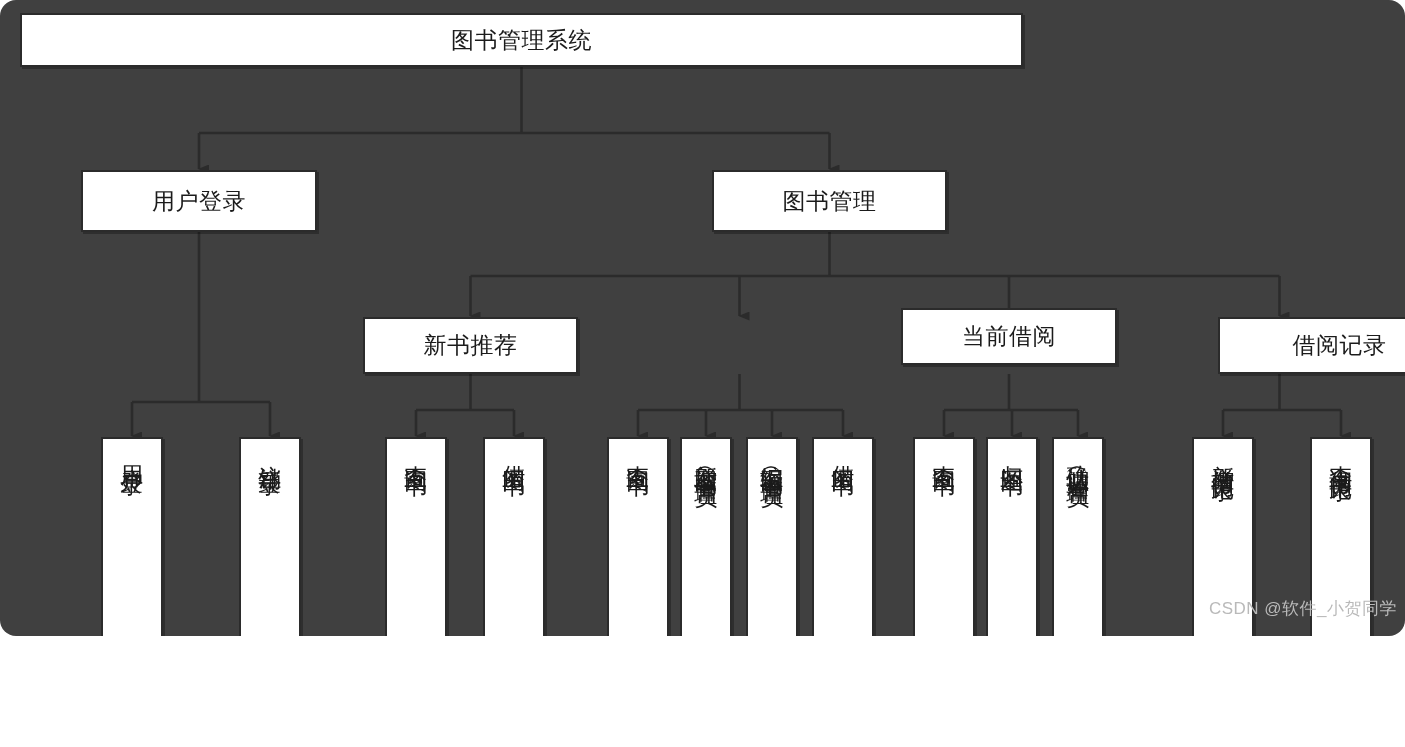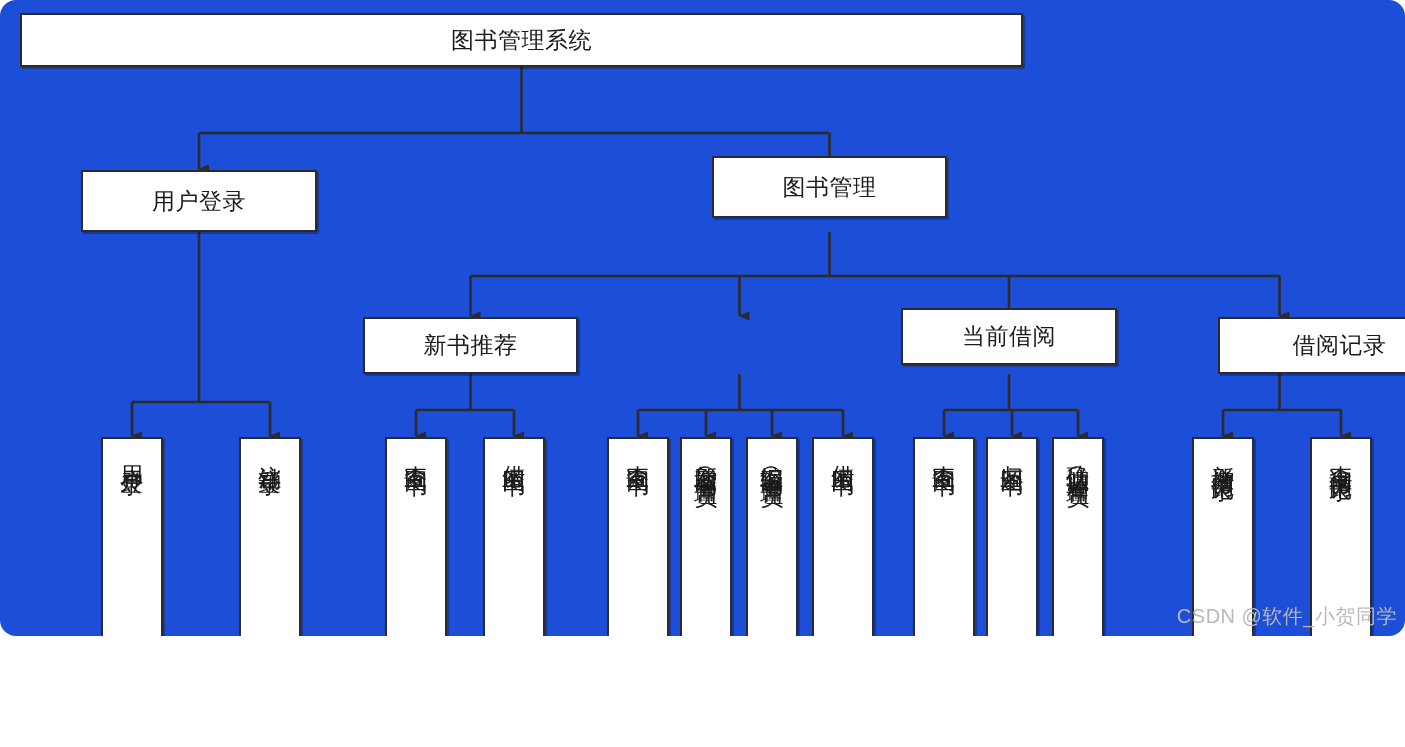--- a/index.html
+++ b/index.html
@@ -7,21 +7,21 @@
     padding: 0;
     background: #ffffff;
   }
   body {
     font-family: "Liberation Sans", "DejaVu Sans", sans-serif;
   }
   #stage {
     position: relative;
     width: 1405px;
     height: 636px;
-    background: #1d4ed8;
+    background: #404040;
     overflow: hidden;
     border-radius: 16px;
   }
   #diagram-svg {
     position: absolute;
     left: 0;
     top: 0;
     width: 1405px;
     height: 747px;
   }
@@ -51,22 +51,22 @@
     writing-mode: vertical-rl;
     text-orientation: upright;
     font-size: 23px;
     line-height: 1.32;
     letter-spacing: 3px;
     white-space: nowrap;
   }
   .watermark {
     position: absolute;
     right: 8px;
-    bottom: 6px;
-    font-size: 20px;
+    bottom: 16px;
+    font-size: 17px;
     color: #b9b9b9;
     letter-spacing: 0.5px;
     user-select: none;
     pointer-events: none;
   }
 </style>
 </head>
 <body>
 
 <div id="stage">
@@ -115,21 +115,21 @@
   </svg>
 
   <div class="node-box" id="n-root" style="left: 20px; top: 13px; width: 1003px; height: 54px;">
     <span class="node-label">图书管理系统</span>
   </div>
 
   <div class="node-box" id="n-user_login" style="left: 81px; top: 170px; width: 236px; height: 62px;">
     <span class="node-label">用户登录</span>
   </div>
 
-  <div class="node-box" id="n-book_manage" style="left: 712px; top: 156px; width: 235px; height: 62px;">
+  <div class="node-box" id="n-book_manage" style="left: 712px; top: 170px; width: 235px; height: 62px;">
     <span class="node-label">图书管理</span>
   </div>
 
   <div class="node-box" id="n-new_book_rec" style="left: 363px; top: 317px; width: 215px; height: 57px; justify-content: center;">
     <span class="node-label">新书推荐</span>
   </div>
 
 
   <div class="node-box" id="n-current_borrow" style="left: 901px; top: 308px; width: 216px; height: 57px;">
     <span class="node-label">当前借阅</span>

